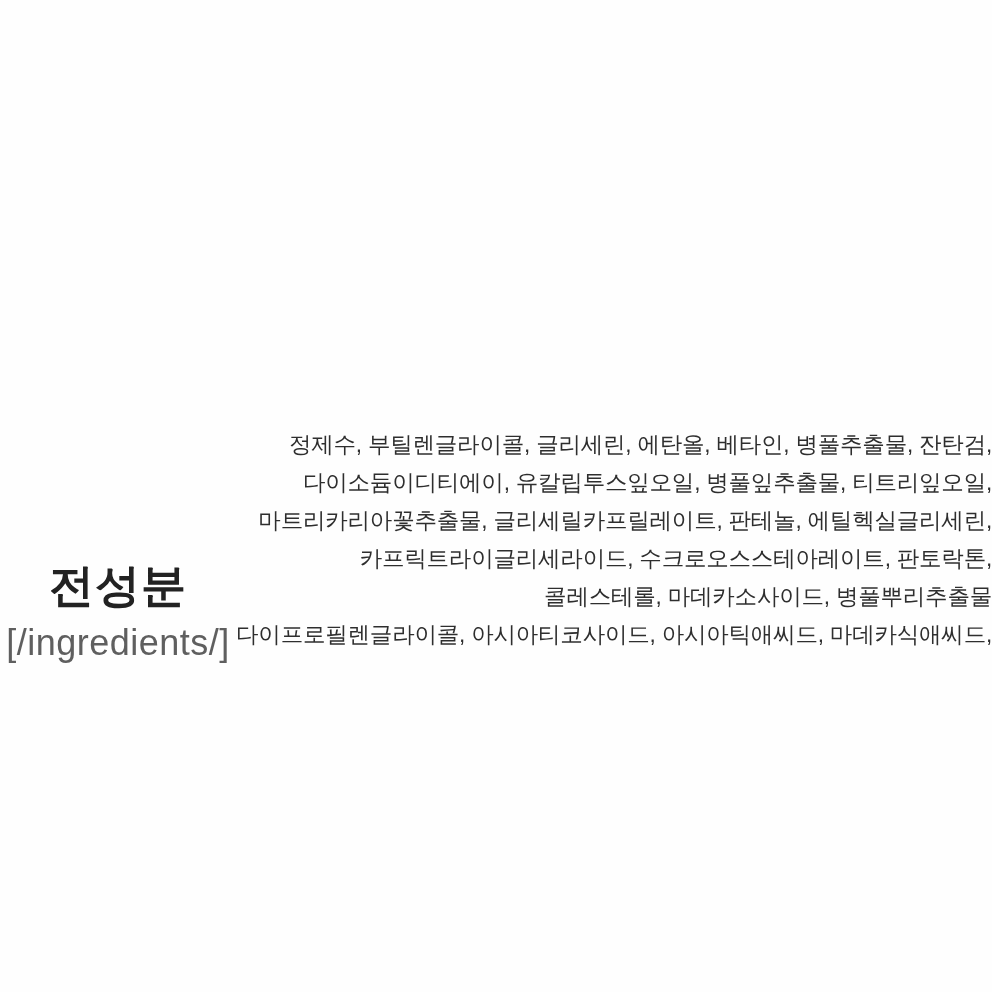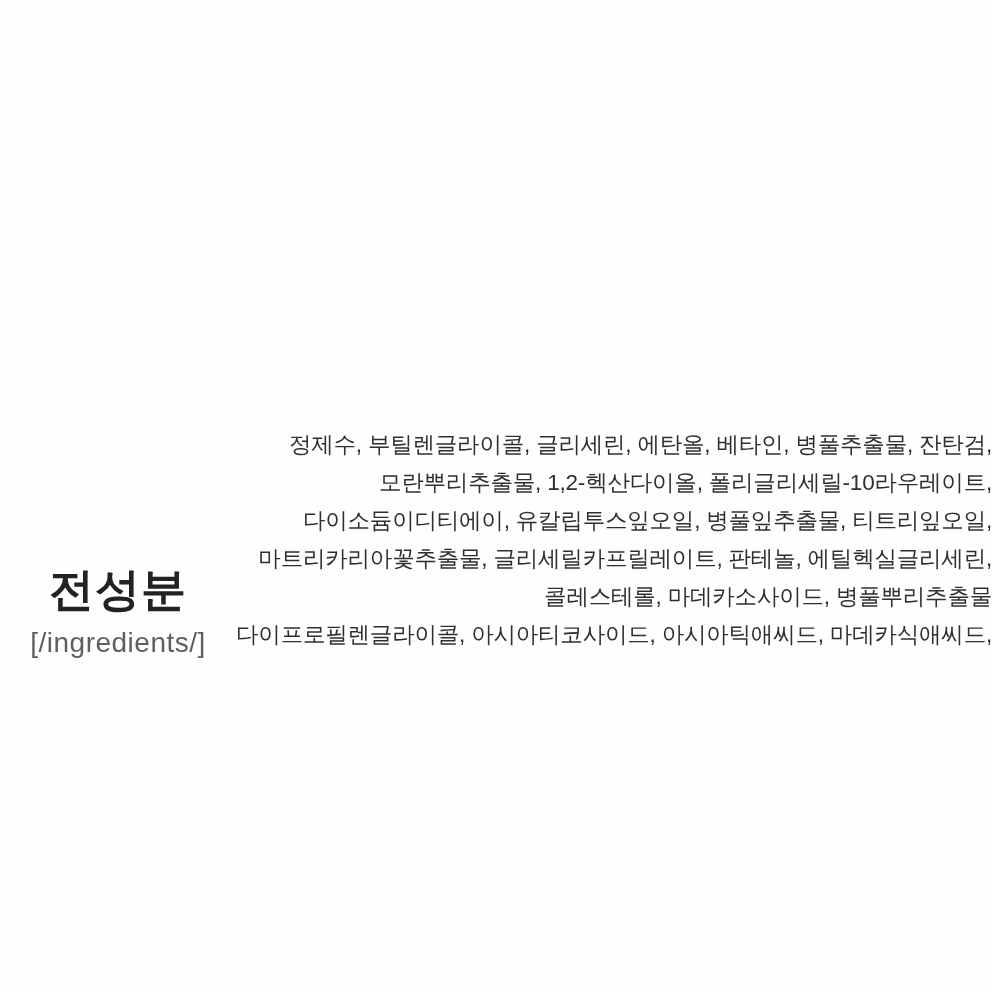--- a/index.html
+++ b/index.html
@@ -30,21 +30,21 @@
   .title {
     font-size: 45px;
     font-weight: bold;
     letter-spacing: 1px;
     color: #222222;
     line-height: 1.15;
     margin: 0;
   }
   .subtitle {
     margin-top: 10px;
-    font-size: 28px;
+    font-size: 36px;
     font-weight: 400;
     color: #5f5f5f;
     letter-spacing: 0.5px;
     line-height: 1.2;
   }
   .ingredients-block {
     margin-top: 88px;
     width: 880px;
     text-align: right;
   }
@@ -61,20 +61,20 @@
 
 <div class="page">
 
   <div class="header-block">
     <h1 class="title">전성분</h1>
     <div class="subtitle">[/ingredients/]</div>
   </div>
 
   <div class="ingredients-block">
     <div class="ingredients-line">정제수, 부틸렌글라이콜, 글리세린, 에탄올, 베타인, 병풀추출물, 잔탄검,</div>
-    <div class="ingredients-line">모란뿌리추출물, 1,2-헥산다이올, 폴리글리세릴-10라우레이트,</div>
     <div class="ingredients-line">다이소듐이디티에이, 유칼립투스잎오일, 병풀잎추출물, 티트리잎오일,</div>
     <div class="ingredients-line">마트리카리아꽃추출물, 글리세릴카프릴레이트, 판테놀, 에틸헥실글리세린,</div>
+    <div class="ingredients-line">카프릭트라이글리세라이드, 수크로오스스테아레이트, 판토락톤,</div>
     <div class="ingredients-line">콜레스테롤, 마데카소사이드, 병풀뿌리추출물</div>
     <div class="ingredients-line">다이프로필렌글라이콜, 아시아티코사이드, 아시아틱애씨드, 마데카식애씨드,</div>
   </div>
 
 </div>
 
 </body></html>

